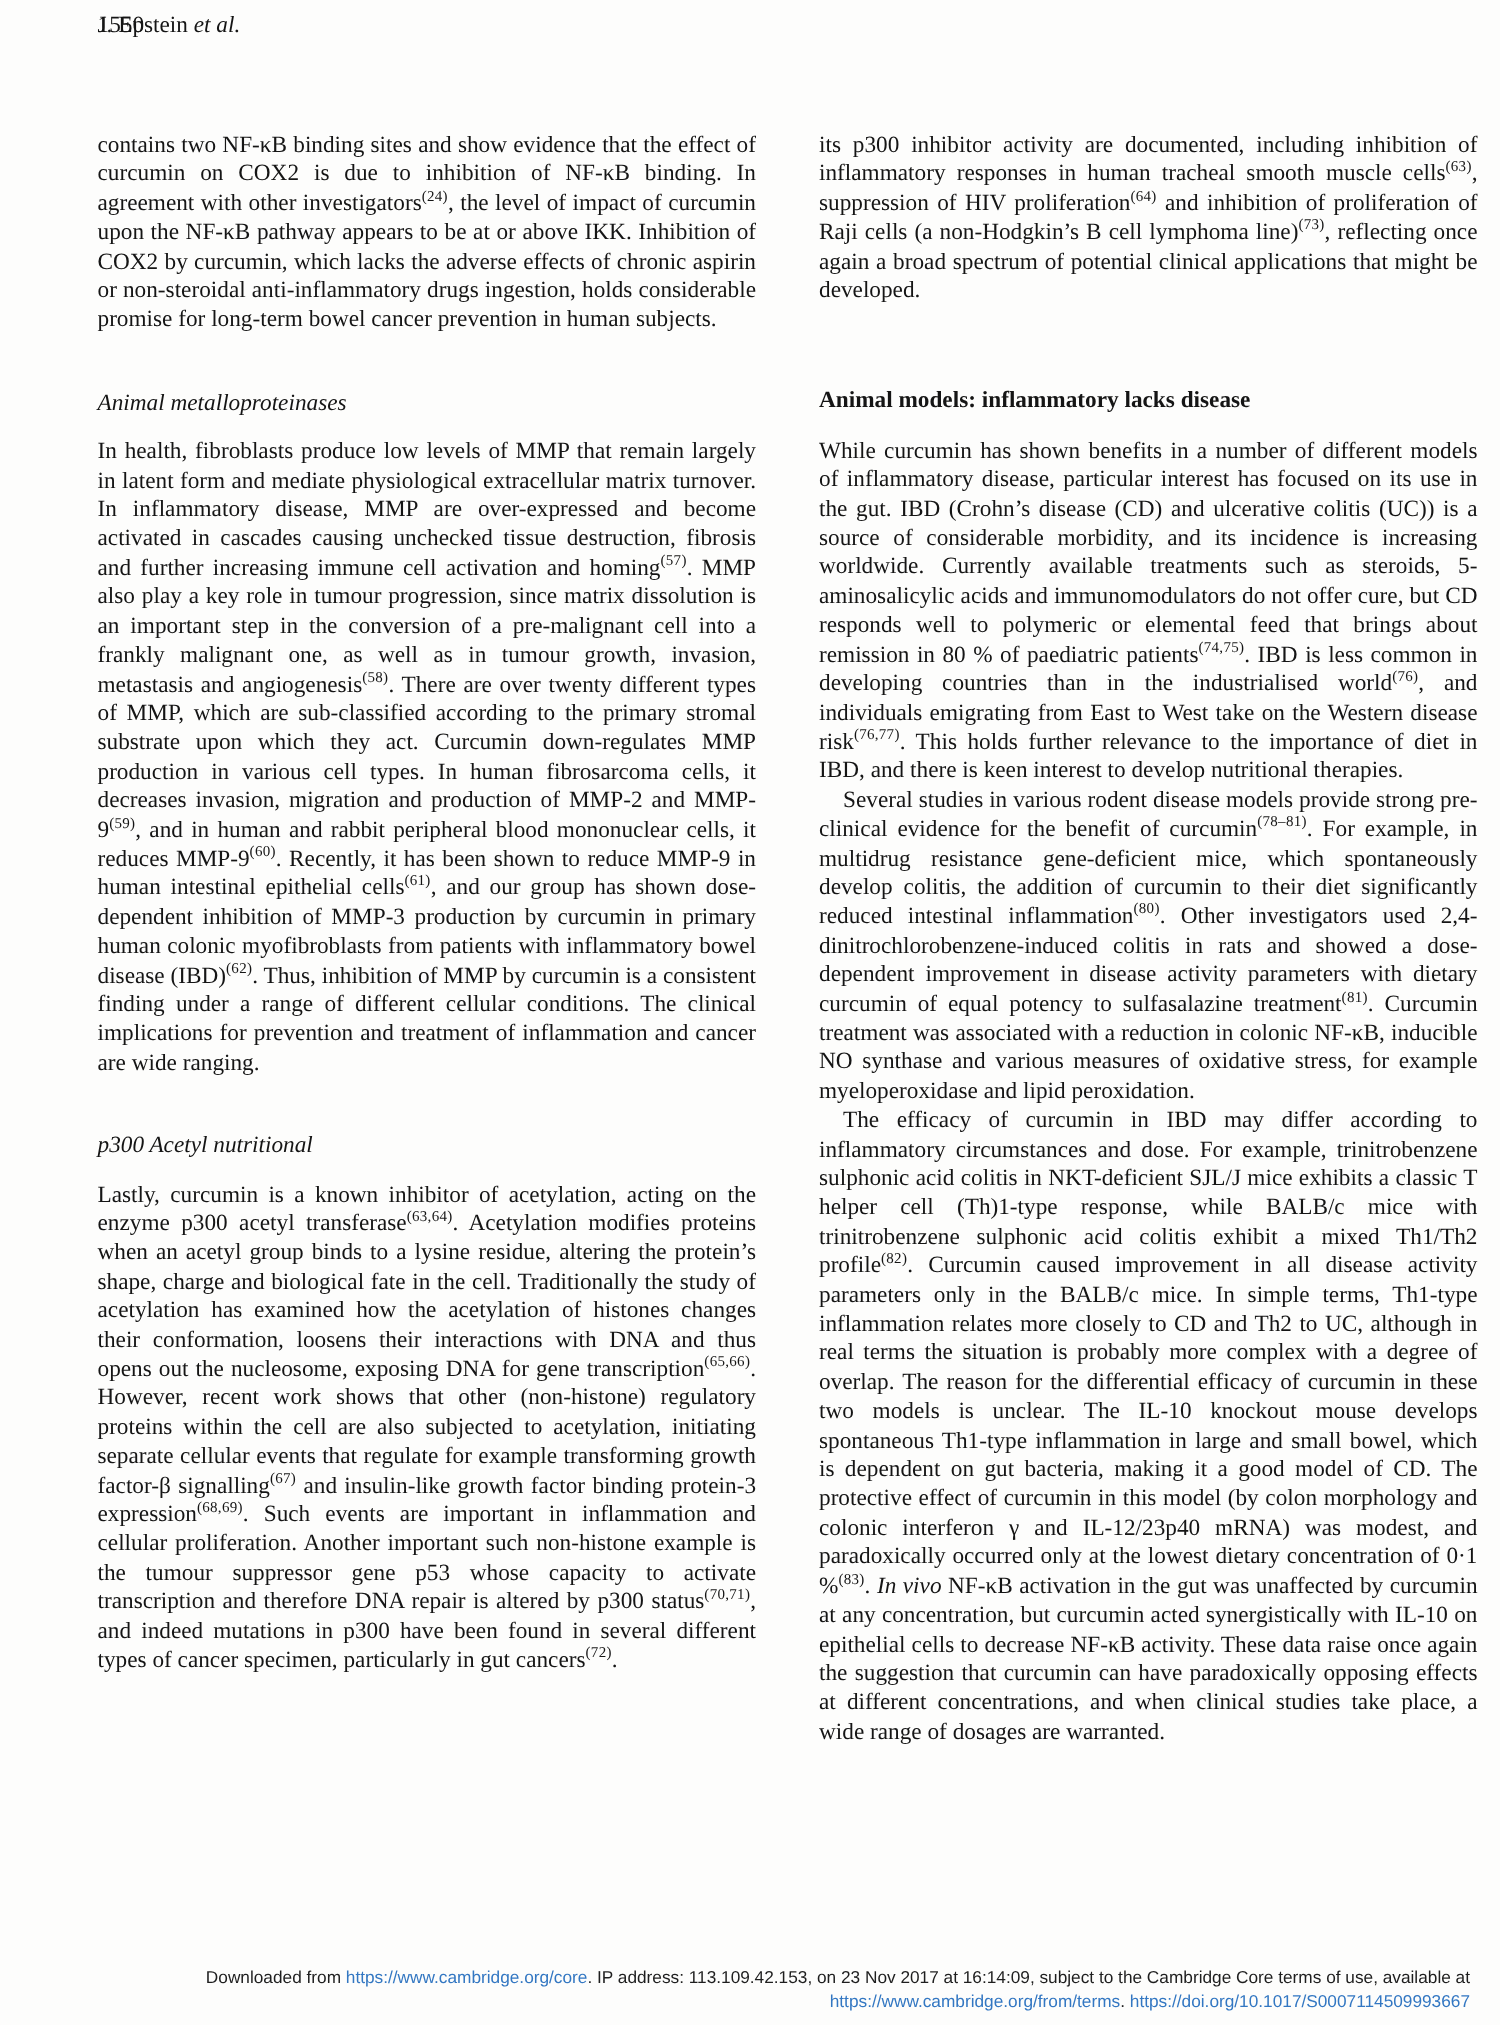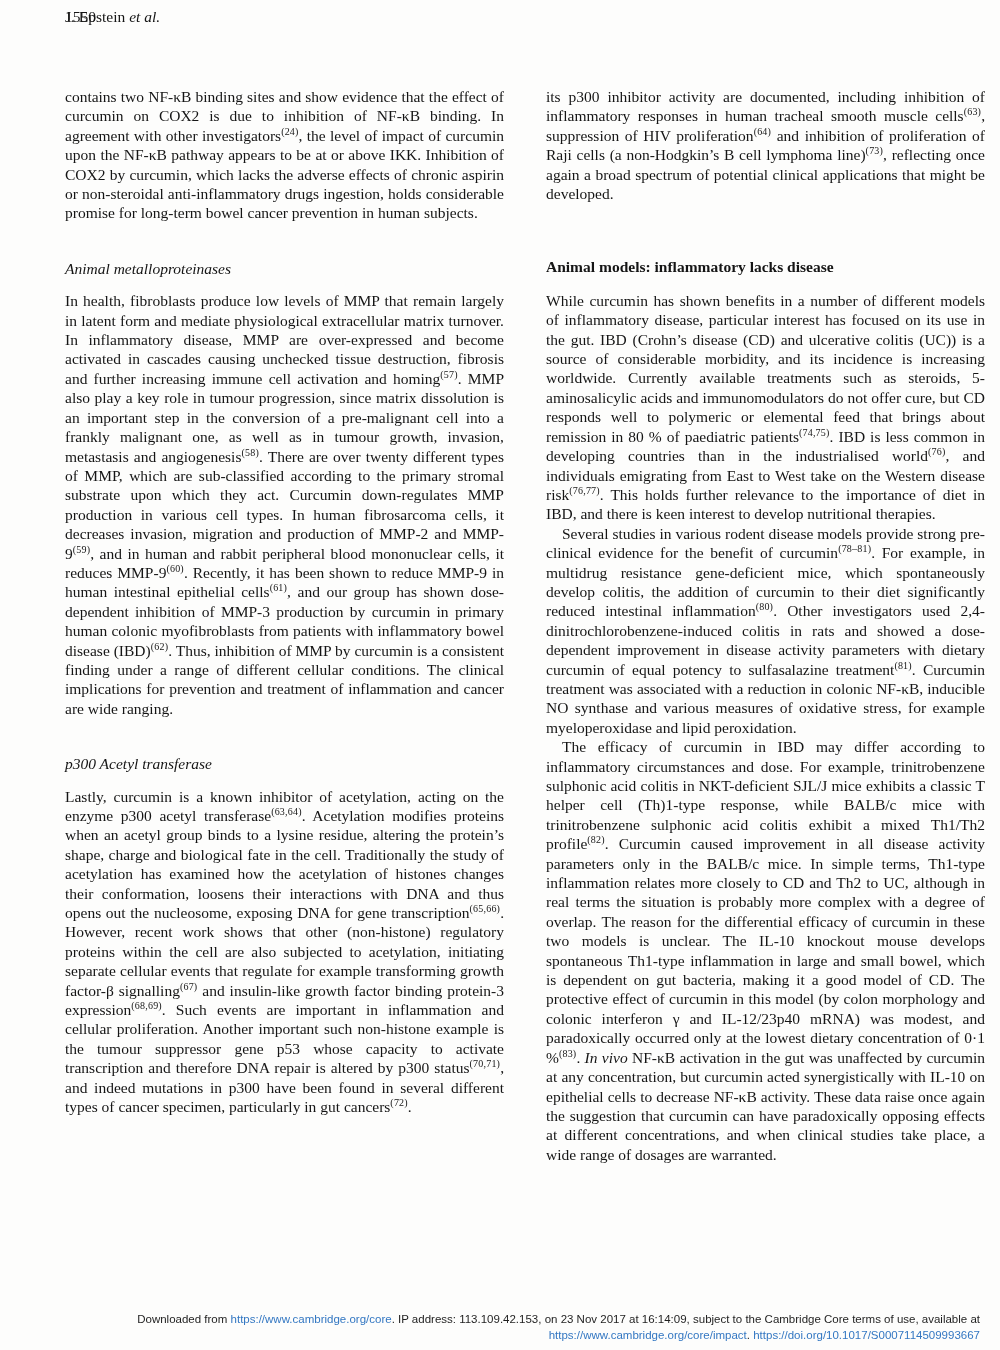--- a/index.html
+++ b/index.html
@@ -90,30 +90,30 @@
   <header class="running-header">
     <span class="page-number">1550</span>
     <span class="running-head">J. Epstein <em>et al.</em></span>
   </header>
 
   <main class="content">
     <section class="column">
         <p class="para">contains two NF-κB binding sites and show evidence that the effect of curcumin on COX2 is due to inhibition of NF-κB binding. In agreement with other investigators<sup>(24)</sup>, the level of impact of curcumin upon the NF-κB pathway appears to be at or above IKK. Inhibition of COX2 by curcumin, which lacks the adverse effects of chronic aspirin or non-steroidal anti-inflammatory drugs ingestion, holds considerable promise for long-term bowel cancer prevention in human subjects.</p>
         <h3 class="heading-italic">Animal metalloproteinases</h3>
         <p class="para">In health, fibroblasts produce low levels of MMP that remain largely in latent form and mediate physiological extracellular matrix turnover. In inflammatory disease, MMP are over-expressed and become activated in cascades causing unchecked tissue destruction, fibrosis and further increasing immune cell activation and homing<sup>(57)</sup>. MMP also play a key role in tumour progression, since matrix dissolution is an important step in the conversion of a pre-malignant cell into a frankly malignant one, as well as in tumour growth, invasion, metastasis and angiogenesis<sup>(58)</sup>. There are over twenty different types of MMP, which are sub-classified according to the primary stromal substrate upon which they act. Curcumin down-regulates MMP production in various cell types. In human fibrosarcoma cells, it decreases invasion, migration and production of MMP-2 and MMP-9<sup>(59)</sup>, and in human and rabbit peripheral blood mononuclear cells, it reduces MMP-9<sup>(60)</sup>. Recently, it has been shown to reduce MMP-9 in human intestinal epithelial cells<sup>(61)</sup>, and our group has shown dose-dependent inhibition of MMP-3 production by curcumin in primary human colonic myofibroblasts from patients with inflammatory bowel disease (IBD)<sup>(62)</sup>. Thus, inhibition of MMP by curcumin is a consistent finding under a range of different cellular conditions. The clinical implications for prevention and treatment of inflammation and cancer are wide ranging.</p>
-        <h3 class="heading-italic">p300 Acetyl transferase</h3>
+        <h3 class="heading-italic">p300 Acetyl nutritional</h3>
         <p class="para">Lastly, curcumin is a known inhibitor of acetylation, acting on the enzyme p300 acetyl transferase<sup>(63,64)</sup>. Acetylation modifies proteins when an acetyl group binds to a lysine residue, altering the protein’s shape, charge and biological fate in the cell. Traditionally the study of acetylation has examined how the acetylation of histones changes their conformation, loosens their interactions with DNA and thus opens out the nucleosome, exposing DNA for gene transcription<sup>(65,66)</sup>. However, recent work shows that other (non-histone) regulatory proteins within the cell are also subjected to acetylation, initiating separate cellular events that regulate for example transforming growth factor-β signalling<sup>(67)</sup> and insulin-like growth factor binding protein-3 expression<sup>(68,69)</sup>. Such events are important in inflammation and cellular proliferation. Another important such non-histone example is the tumour suppressor gene p53 whose capacity to activate transcription and therefore DNA repair is altered by p300 status<sup>(70,71)</sup>, and indeed mutations in p300 have been found in several different types of cancer specimen, particularly in gut cancers<sup>(72)</sup>.</p>
       </section>
     <section class="column">
         <p class="para">its p300 inhibitor activity are documented, including inhibition of inflammatory responses in human tracheal smooth muscle cells<sup>(63)</sup>, suppression of HIV proliferation<sup>(64)</sup> and inhibition of proliferation of Raji cells (a non-Hodgkin’s B cell lymphoma line)<sup>(73)</sup>, reflecting once again a broad spectrum of potential clinical applications that might be developed.</p>
         <h3 class="heading-bold">Animal models: inflammatory lacks disease</h3>
         <p class="para">While curcumin has shown benefits in a number of different models of inflammatory disease, particular interest has focused on its use in the gut. IBD (Crohn’s disease (CD) and ulcerative colitis (UC)) is a source of considerable morbidity, and its incidence is increasing worldwide. Currently available treatments such as steroids, 5-aminosalicylic acids and immunomodulators do not offer cure, but CD responds well to polymeric or elemental feed that brings about remission in 80 % of paediatric patients<sup>(74,75)</sup>. IBD is less common in developing countries than in the industrialised world<sup>(76)</sup>, and individuals emigrating from East to West take on the Western disease risk<sup>(76,77)</sup>. This holds further relevance to the importance of diet in IBD, and there is keen interest to develop nutritional therapies.</p>
         <p class="para indent">Several studies in various rodent disease models provide strong pre-clinical evidence for the benefit of curcumin<sup>(78–81)</sup>. For example, in multidrug resistance gene-deficient mice, which spontaneously develop colitis, the addition of curcumin to their diet significantly reduced intestinal inflammation<sup>(80)</sup>. Other investigators used 2,4-dinitrochlorobenzene-induced colitis in rats and showed a dose-dependent improvement in disease activity parameters with dietary curcumin of equal potency to sulfasalazine treatment<sup>(81)</sup>. Curcumin treatment was associated with a reduction in colonic NF-κB, inducible NO synthase and various measures of oxidative stress, for example myeloperoxidase and lipid peroxidation.</p>
         <p class="para indent">The efficacy of curcumin in IBD may differ according to inflammatory circumstances and dose. For example, trinitrobenzene sulphonic acid colitis in NKT-deficient SJL/J mice exhibits a classic T helper cell (Th)1-type response, while BALB/c mice with trinitrobenzene sulphonic acid colitis exhibit a mixed Th1/Th2 profile<sup>(82)</sup>. Curcumin caused improvement in all disease activity parameters only in the BALB/c mice. In simple terms, Th1-type inflammation relates more closely to CD and Th2 to UC, although in real terms the situation is probably more complex with a degree of overlap. The reason for the differential efficacy of curcumin in these two models is unclear. The IL-10 knockout mouse develops spontaneous Th1-type inflammation in large and small bowel, which is dependent on gut bacteria, making it a good model of CD. The protective effect of curcumin in this model (by colon morphology and colonic interferon γ and IL-12/23p40 mRNA) was modest, and paradoxically occurred only at the lowest dietary concentration of 0·1 %<sup>(83)</sup>. <em>In vivo</em> NF-κB activation in the gut was unaffected by curcumin at any concentration, but curcumin acted synergistically with IL-10 on epithelial cells to decrease NF-κB activity. These data raise once again the suggestion that curcumin can have paradoxically opposing effects at different concentrations, and when clinical studies take place, a wide range of dosages are warranted.</p>
       </section>
   </main>
 
   <footer class="download-footer">
     <div class="footer-line">Downloaded from <a href="#" class="footer-link">https://www.cambridge.org/core</a>. IP address: 113.109.42.153, on 23 Nov 2017 at 16:14:09, subject to the Cambridge Core terms of use, available at</div>
-    <div class="footer-line"><a href="#" class="footer-link">https://www.cambridge.org/core/impact</a>. <a href="#" class="footer-link">https://doi.org/10.1017/S0007114509993667</a></div>
+    <div class="footer-line"><a href="#" class="footer-link">https://www.cambridge.org/from/terms</a>. <a href="#" class="footer-link">https://doi.org/10.1017/S0007114509993667</a></div>
   </footer>
 
 </div>
 
 </body></html>

